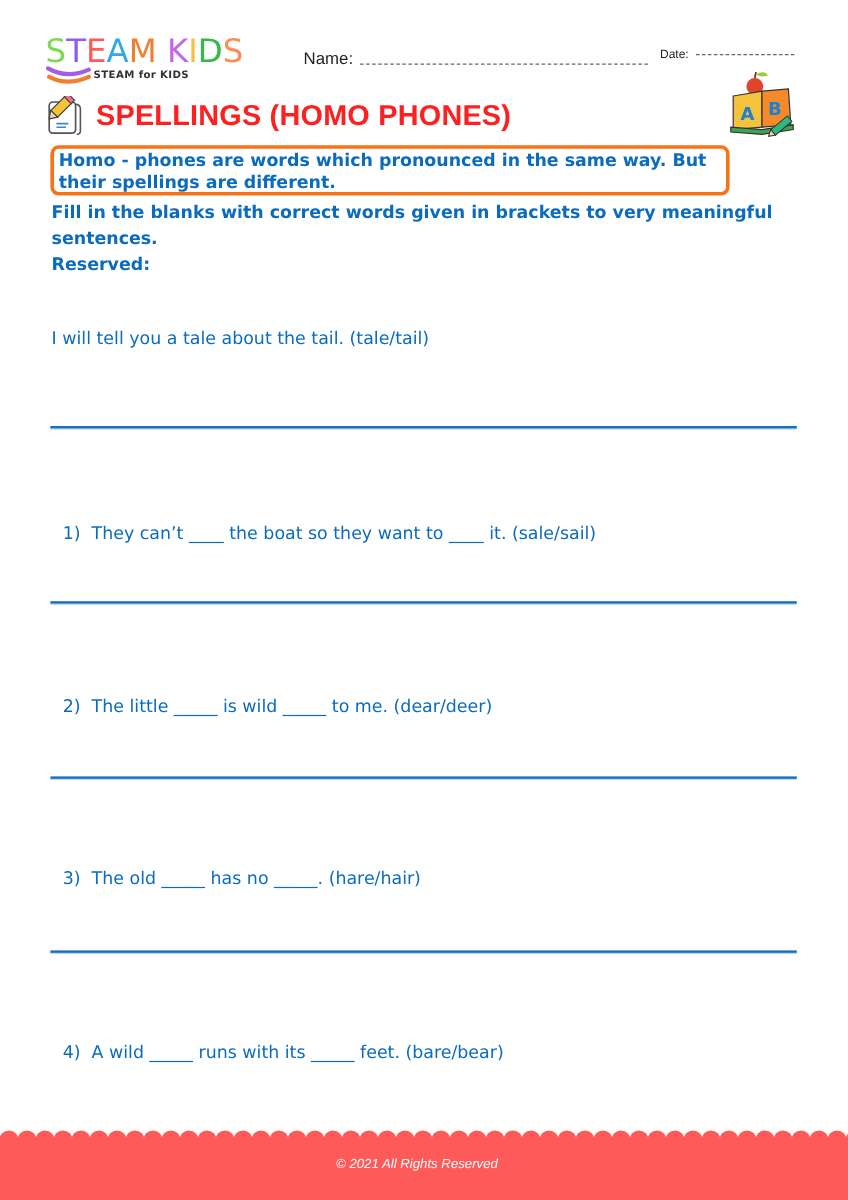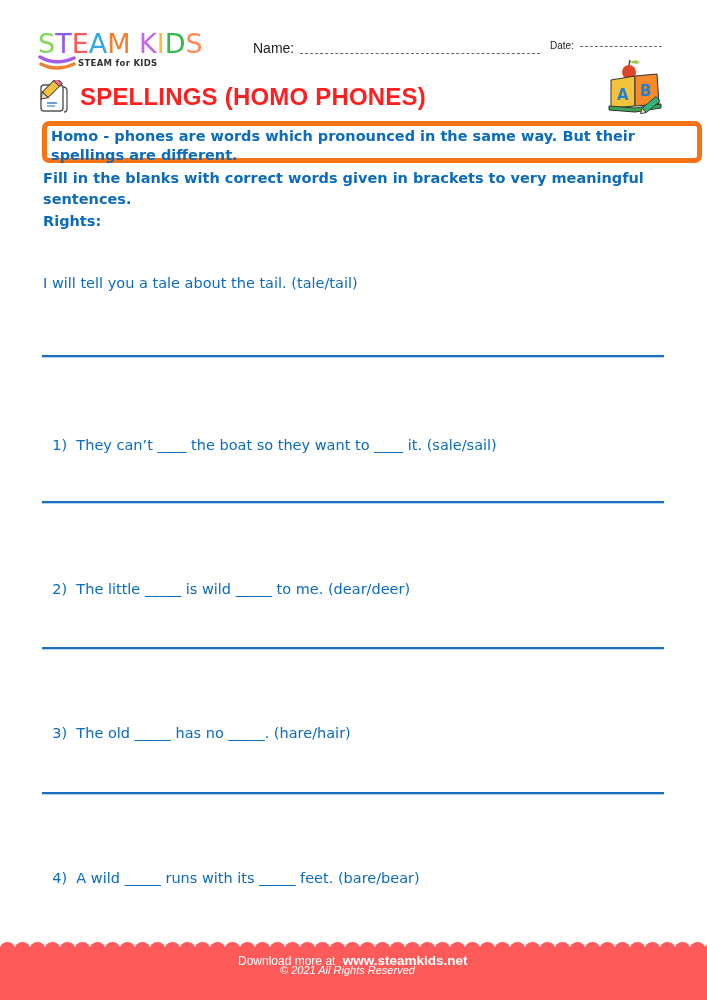--- a/index.html
+++ b/index.html
@@ -13,32 +13,32 @@
 
     .name-field { position: absolute; left: 253px; top: 40px; font-size: 14px; color: #222; display: flex; align-items: flex-end; }
     .dots { display: inline-block; border-bottom: 1px dashed #666; height: 1px; margin-left: 6px; position: relative; top: -2px; }
     .date-field { position: absolute; left: 550px; top: 40px; font-size: 10px; color: #222; display: flex; align-items: baseline; }
 
     .title-row { position: absolute; left: 36px; top: 80px; display: flex; align-items: center; }
     .title { font-family: "Liberation Sans", sans-serif; font-weight: bold; font-size: 24px; color: #ff1f1f; margin-left: 10px; letter-spacing: 0.2px; }
 
     .book-icon { position: absolute; left: 607px; top: 58px; }
 
-    .def-box { position: absolute; left: 42px; top: 121px; width: 660px; height: 42px; border: 5px solid #f97316; border-radius: 7px; box-sizing: border-box; padding: 1px 4px; }
+    .def-box { position: absolute; left: 42px; top: 121px; width: 566px; height: 42px; border: 3px solid #f97316; border-radius: 7px; box-sizing: border-box; padding: 1px 4px; }
     .def-text { font-family: "DejaVu Sans", sans-serif; font-weight: bold; font-size: 14.5px; color: #0b6bbd; line-height: 19px; margin: 0; }
 
     .instr { position: absolute; left: 43px; top: 168px; width: 620px; font-family: "DejaVu Sans", sans-serif; font-weight: bold; font-size: 14.5px; color: #0b6bbd; line-height: 21px; margin: 0; }
     .example-label { position: absolute; left: 43px; top: 213px; font-family: "DejaVu Sans", sans-serif; font-weight: bold; font-size: 14.5px; color: #0b6bbd; }
 
     .sentence { position: absolute; left: 43px; font-family: "DejaVu Sans", sans-serif; font-size: 14.5px; color: #0b6bbd; white-space: pre; }
     .answer-line { position: absolute; left: 42px; width: 622px; height: 2px; background: #1b6fbf; box-shadow: 0 1px 0 #b9d6ef; }
 
     .footer { position: absolute; left: 0; top: 948px; width: 707px; height: 52px; background: #ff5a5a; }
     .scallops { position: absolute; left: 0; top: 940px; width: 707px; height: 10px; }
-    .footer-line1 { position: absolute; left: 238px; top: 953px; color: #fff; font-size: 12px; white-space: nowrap; }
+    .footer-line1 { position: absolute; left: 238px; top: 927px; color: #fff; font-size: 12px; white-space: nowrap; text-decoration: underline; }
     .footer-line1 .url { font-weight: bold; font-size: 13.5px; margin-left: 4px; }
     .footer-line2 { position: absolute; left: 280px; top: 964px; color: #fff; font-size: 11px; font-style: italic; white-space: nowrap; }
   </style>
 </head>
 <body>
 
 <div class="logo">
   <div class="logo-word" id="logo-word"><span style="color: rgb(126, 217, 87);">S</span><span style="color: rgb(142, 92, 240);">T</span><span style="color: rgb(255, 90, 90);">E</span><span style="color: rgb(53, 167, 230);">A</span><span style="color: rgb(240, 127, 46);">M</span><span style="color: rgb(255, 255, 255);">&nbsp;</span><span style="color: rgb(196, 102, 232);">K</span><span style="color: rgb(244, 194, 59);">I</span><span style="color: rgb(52, 185, 74);">D</span><span style="color: rgb(255, 138, 85);">S</span></div>
   <svg class="logo-swoosh" width="40" height="18" viewBox="0 0 40 18">
     <path d="M2 3 Q18 12 36 4" stroke="#a25ce8" stroke-width="3.5" fill="none" stroke-linecap="round"></path>
@@ -84,21 +84,21 @@
     <rect x="36" y="44" width="18" height="6" fill="#2eb67d" stroke="#333" stroke-width="0.8"></rect>
     <path d="M36 44 L31 47 L36 50 Z" fill="#f6d8a8" stroke="#333" stroke-width="0.8"></path>
   </g>
 </svg>
 
 <div class="def-box">
   <p class="def-text">Homo - phones are words which pronounced in the same way. But their spellings are different.</p>
 </div>
 
 <p class="instr">Fill in the blanks with correct words given in brackets to very meaningful sentences.</p>
-<div class="example-label">Rights:</div>
+<div class="example-label">Reserved:</div>
 
 <div class="sentence" style="top:275px">I will tell you a tale about the tail. (tale/tail)</div>
 <div class="answer-line" style="top:355px"></div>
 
 <div class="sentence" style="top:421px">
   <span>1)</span>&nbsp; <span>They can’t ____ the boat so they want to ____ it. (sale/sail)</span>
 </div>
 <div class="answer-line" style="top:501px"></div>
 
 <div class="sentence" style="top:565px">

